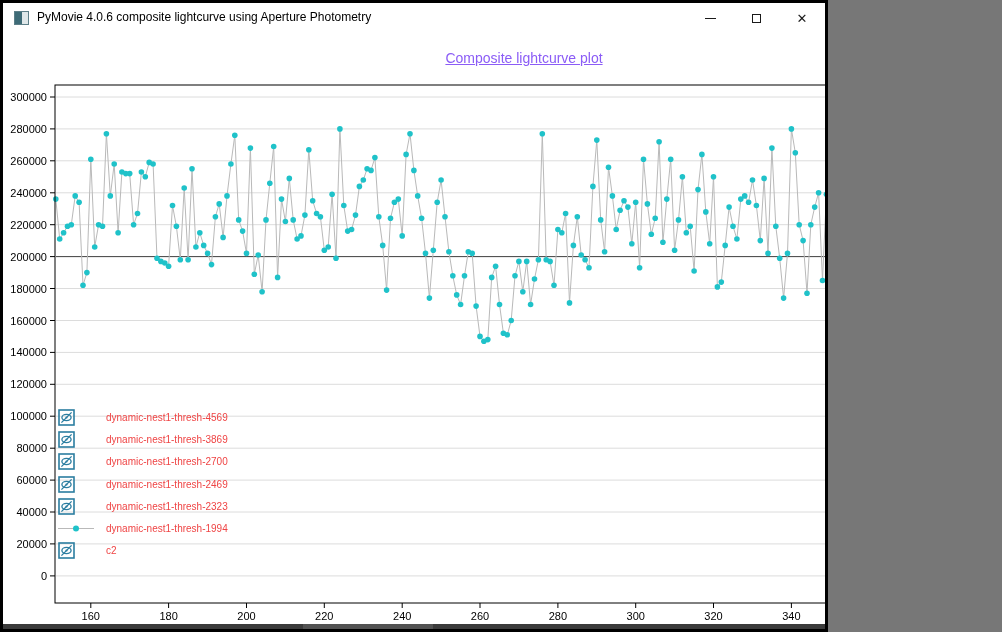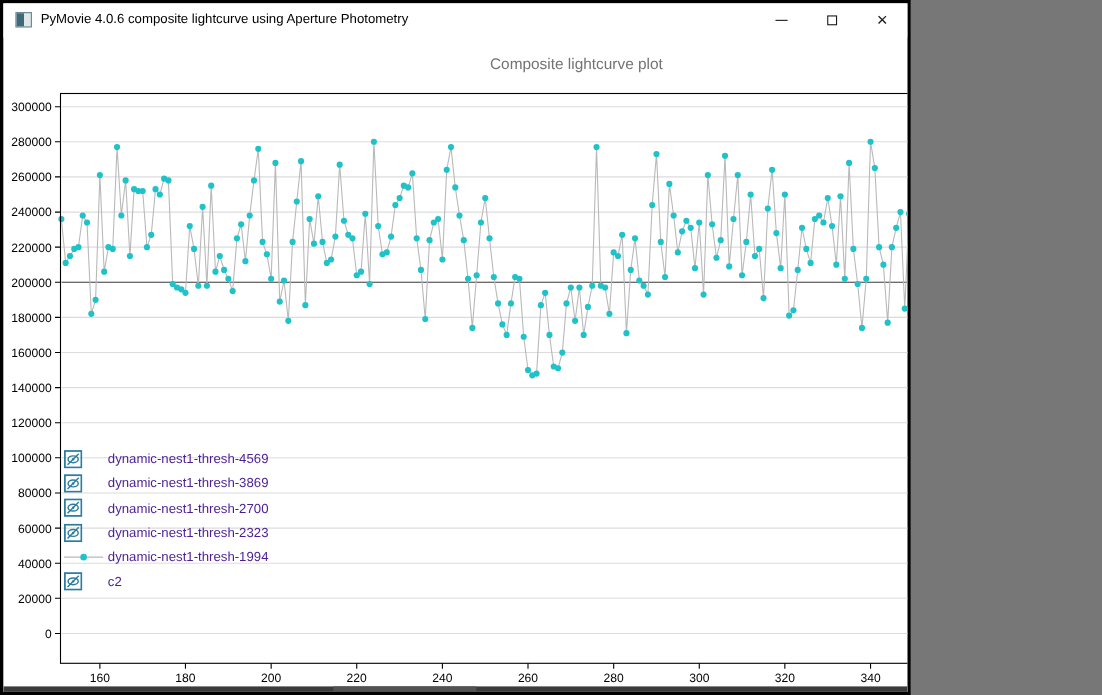--- a/index.html
+++ b/index.html
@@ -14,28 +14,28 @@
     border:1px solid #5d7f88;box-sizing:border-box;
     background:linear-gradient(90deg,#3e6b77 0 55%,#dfe7e9 55% 100%);}
   .titlebar-text{position:absolute;left:34px;top:7px;font-size:12px;color:#000;white-space:nowrap;}
   .win-controls{position:absolute;right:0;top:0;height:31px;display:flex;}
   .win-btn{width:46px;height:31px;display:flex;align-items:center;justify-content:center;background:transparent;border:0;padding:0;cursor:default;}
   .glyph-min{width:11px;height:0;border-top:1px solid #1a1a1a;}
   .glyph-max{width:9px;height:9px;border:1px solid #1a1a1a;box-sizing:border-box;}
   .glyph-close{font-size:13px;color:#1a1a1a;line-height:1;}
   
   .plot-title{position:absolute;left:52px;top:47px;width:938px;text-align:center;
-    font-size:14px;color:#737373;}
+    font-size:14px;color:#8b5cf6;text-decoration:underline;}
   #plot-svg{position:absolute;left:0;top:0;}
   .tick-label{font-family:"Liberation Sans",sans-serif;font-size:11px;fill:#000;}
   
   .legend{position:absolute;left:55px;top:403px;}
   .legend-row{display:flex;align-items:center;height:22.3px;}
   .legend-icon-slot{width:36px;display:flex;align-items:center;}
-  .legend-label{font-size:12px;color:#4c1d95;margin-left:4px;white-space:nowrap;}
+  .legend-label{font-size:10px;color:#ef4444;margin-left:12px;white-space:nowrap;}
   
   .taskbar{position:absolute;left:0;bottom:0;width:100%;height:5px;background:#3b3b3b;}
   .taskbar-seg{position:absolute;top:0;height:5px;background:#525252;}
 </style>
 </head>
 <body>
 
 <div class="window">
 
   <div class="titlebar">
@@ -406,20 +406,31 @@
           <svg width="17" height="17">
             <rect x="1" y="1" width="15" height="15" fill="none" stroke="#2b7da0" stroke-width="1.6"></rect>
             <ellipse cx="8.5" cy="8.5" rx="4.6" ry="3.1" fill="none" stroke="#2b7da0" stroke-width="1.3"></ellipse>
             <circle cx="8.5" cy="8.5" r="1.1" fill="#2b7da0"></circle>
             <line x1="3.4" y1="13.6" x2="13.6" y2="3.4" stroke="#2b7da0" stroke-width="1.3"></line>
           </svg>
         </span>
       <span class="legend-label">dynamic-nest1-thresh-2700</span>
     </div>
 
+    <div class="legend-row">
+      <span class="legend-icon-slot">
+          <svg width="17" height="17">
+            <rect x="1" y="1" width="15" height="15" fill="none" stroke="#2b7da0" stroke-width="1.6"></rect>
+            <ellipse cx="8.5" cy="8.5" rx="4.6" ry="3.1" fill="none" stroke="#2b7da0" stroke-width="1.3"></ellipse>
+            <circle cx="8.5" cy="8.5" r="1.1" fill="#2b7da0"></circle>
+            <line x1="3.4" y1="13.6" x2="13.6" y2="3.4" stroke="#2b7da0" stroke-width="1.3"></line>
+          </svg>
+        </span>
+      <span class="legend-label">dynamic-nest1-thresh-2469</span>
+    </div>
 
     <div class="legend-row">
       <span class="legend-icon-slot">
           <svg width="17" height="17">
             <rect x="1" y="1" width="15" height="15" fill="none" stroke="#2b7da0" stroke-width="1.6"></rect>
             <ellipse cx="8.5" cy="8.5" rx="4.6" ry="3.1" fill="none" stroke="#2b7da0" stroke-width="1.3"></ellipse>
             <circle cx="8.5" cy="8.5" r="1.1" fill="#2b7da0"></circle>
             <line x1="3.4" y1="13.6" x2="13.6" y2="3.4" stroke="#2b7da0" stroke-width="1.3"></line>
           </svg>
         </span>

